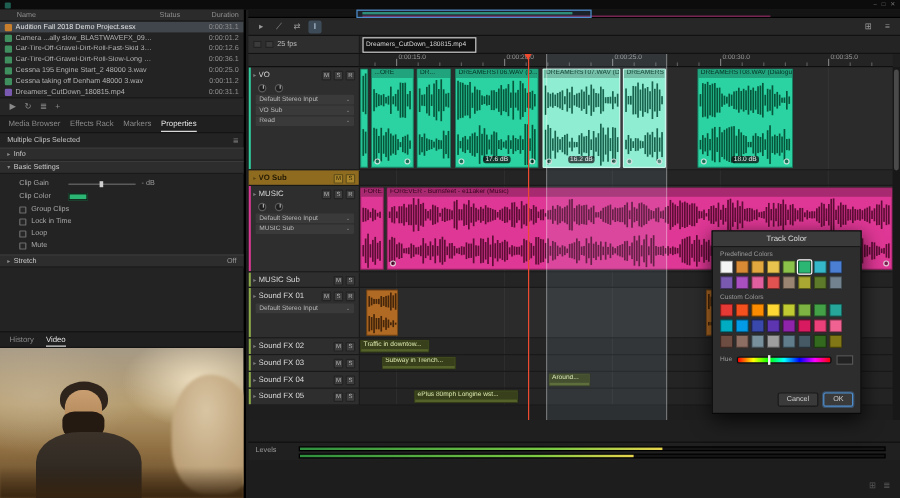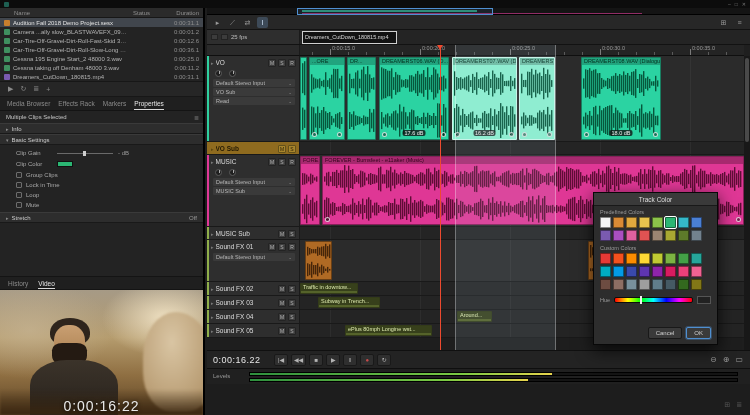--- a/index.html
+++ b/index.html
@@ -271,21 +271,20 @@
     <div id="video-panel">
       <div class="scene"></div>
       <div class="animal"></div>
       <div class="man">
         <div class="hair"></div>
         <div class="face"></div>
         <div class="beard"></div>
         <div class="body"></div>
       </div>
       <div class="fg"></div>
-      <div class="video-timecode">0:00:16:22</div>
     </div>
   </div>
 
   <div id="main">
     <div id="nav">
       <div class="seg1"></div>
       <div class="seg2"></div>
       <div class="view"></div>
     </div>
     <div id="etoolbar">
@@ -1379,38 +1378,20 @@
           </div>
         </div>
       </div>
     <div id="vscroll">
         <div class="thumb"></div>
       </div>
     <div id="selection"></div>
     <div id="playhead"></div>
     <div id="playhead-cap"></div>
 
-    <div id="transport">
-      <span class="tc">0:00:16.22</span>
-      <span id="transport-buttons" style="display:flex;gap:3px">
-          <div class="tpbtn">|◀</div>
-          <div class="tpbtn">◀◀</div>
-          <div class="tpbtn">■</div>
-          <div class="tpbtn">▶</div>
-          <div class="tpbtn">‖</div>
-          <div class="tpbtn" style="color: rgb(200, 75, 75);">●</div>
-          <div class="tpbtn">↻</div>
-        </span>
-      <span class="tb-spacer"></span>
-      <span id="zoom-icons" style="display:flex;gap:4px">
-          <div class="zbtn">⊖</div>
-          <div class="zbtn">⊕</div>
-          <div class="zbtn">▭</div>
-        </span>
-    </div>
     <div id="levels">
       <span class="lv-label">Levels</span>
       <div class="meter m1">
           <div class="fill" style="width:62%"></div>
         </div>
       <div class="meter m2">
           <div class="fill" style="width:57%"></div>
         </div>
     </div>
     <div id="statusbar">

